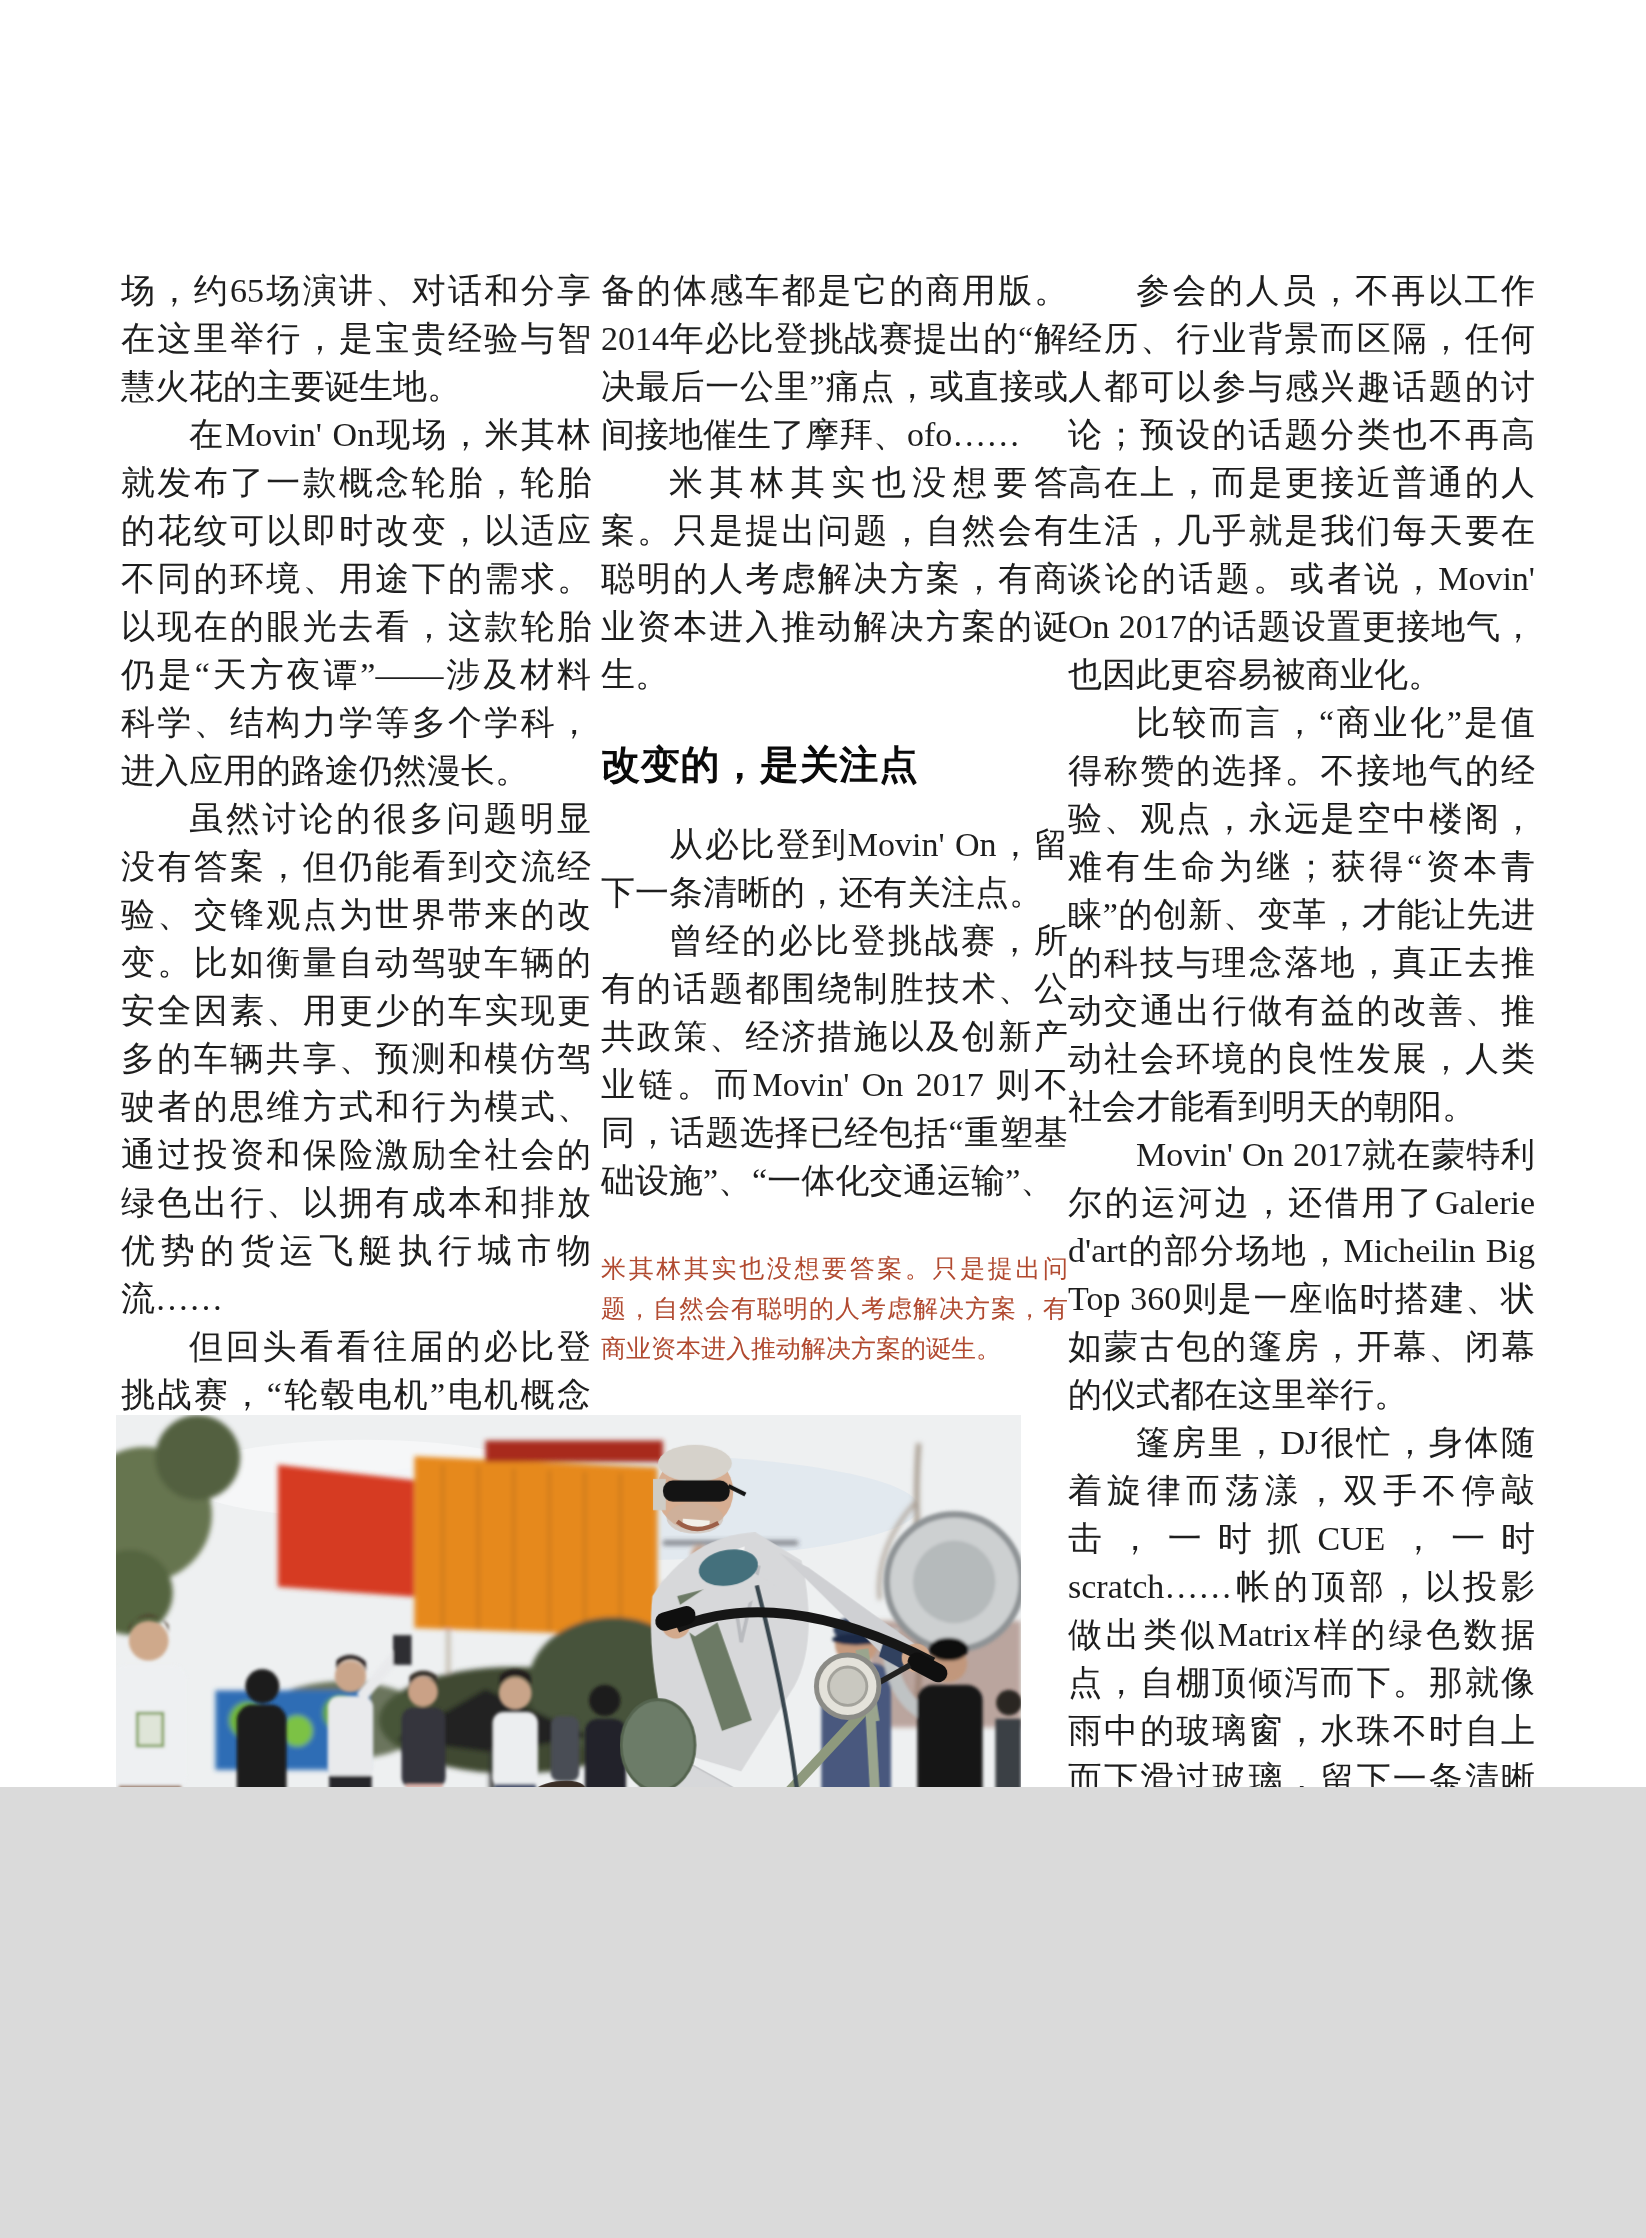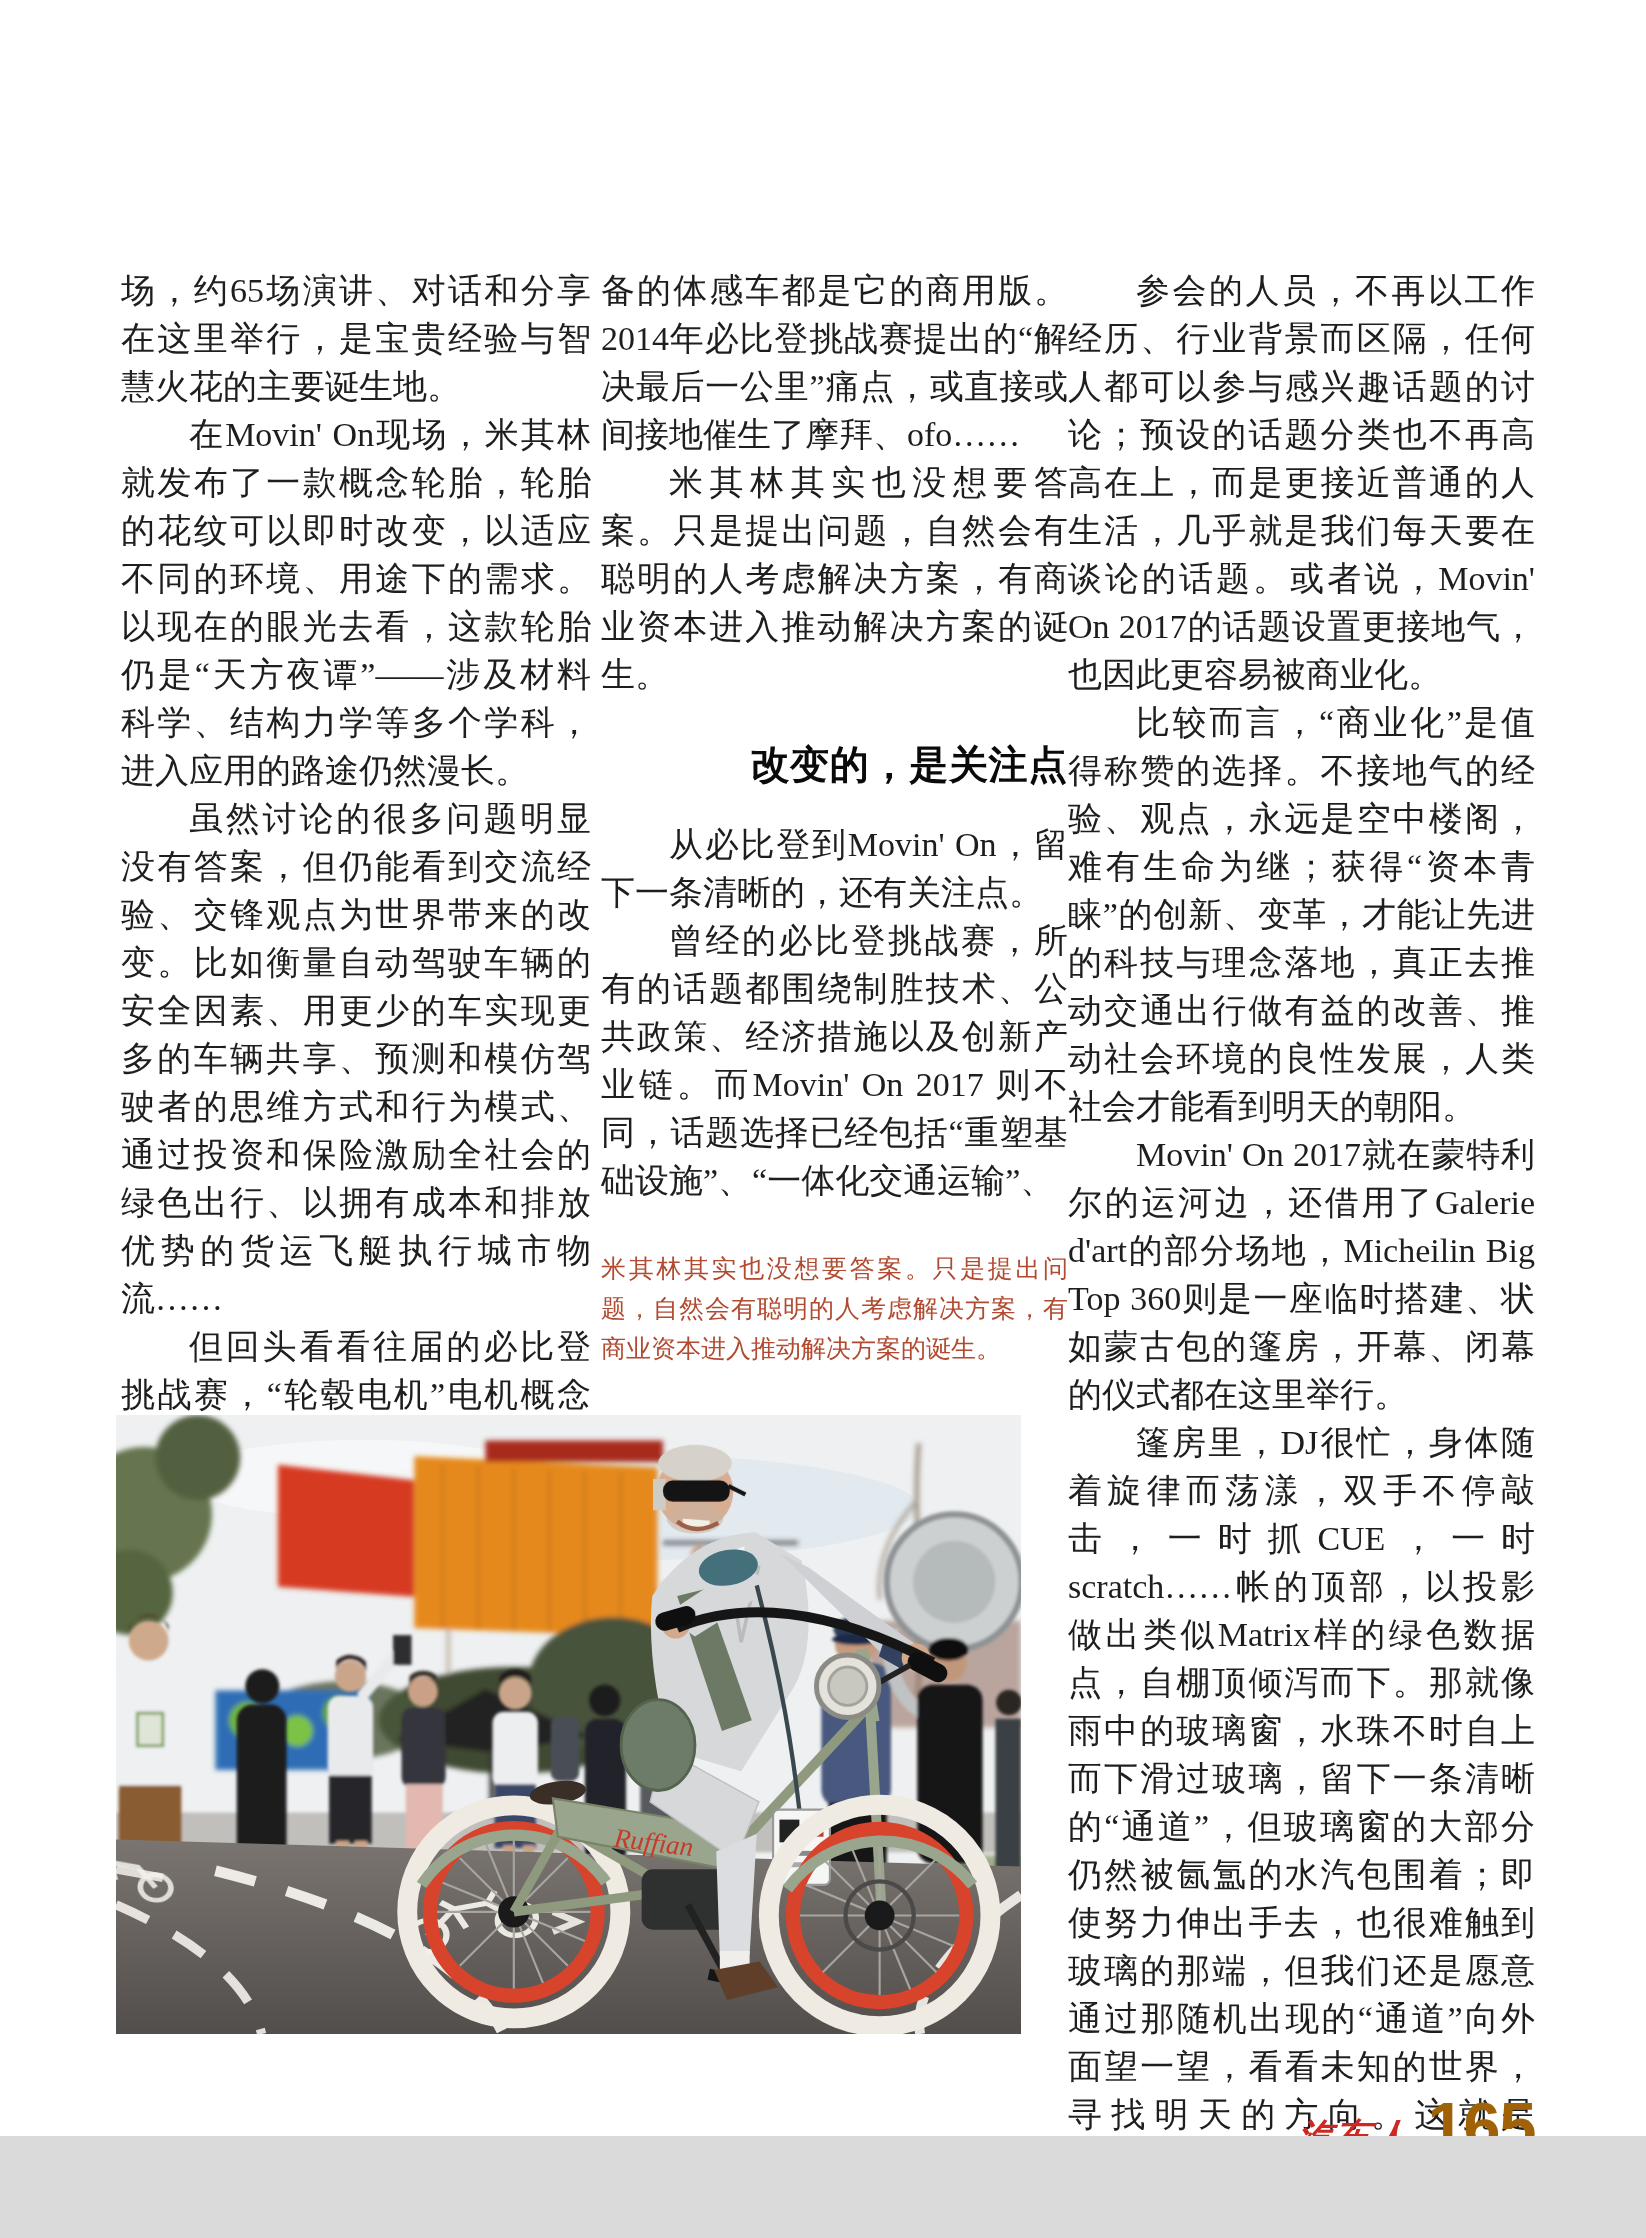--- a/index.html
+++ b/index.html
@@ -1,29 +1,29 @@
 <!DOCTYPE html>
 <html style="font-size:11.4px"><head>
 <meta charset="utf-8">
 <style>
   html,body{margin:0;padding:0;}
   body{background:#dadada;}
-  .page{position:relative;width:1647px;height:2136px;background:#ffffff;overflow:hidden;
+  .page{position:relative;width:1647px;height:1787px;background:#ffffff;overflow:hidden;
         font-family:"Liberation Serif","DejaVu Serif",serif;color:#222;}
   
   .col{position:absolute;top:267px;width:467px;font-size:34px;line-height:48px;
        text-align:justify;text-justify:inter-ideograph;color:#1e1e1e;}
   #col1{left:121px;width:470px;}
   #col2{left:601px;}
   #col3{left:1068px;}
   .col p{margin:0;}
   .col p.indent{text-indent:2em;}
   .section-heading{font-family:"Liberation Sans","DejaVu Sans",sans-serif;font-weight:bold;
        font-size:39px;line-height:50px;color:#0a0a0a;margin:41px 0 31px 0;letter-spacing:0.7px;
-       text-align:right;text-indent:0;}
+       text-align:left;text-indent:0;}
   .pull-quote{font-family:"Liberation Sans","DejaVu Sans",sans-serif;font-size:25px;
        line-height:40px;color:#b14a30;margin-top:43px;text-align:justify;}
   
   .photo{position:absolute;left:116px;top:1415px;width:905px;height:619px;overflow:hidden;
          background:#edeff0;}
   .photo svg{display:block;width:100%;height:100%;}
   
   .footer{position:absolute;top:2092px;left:0;width:1535px;display:flex;
           justify-content:flex-end;align-items:baseline;gap:18.5px;}
   .footer .logo{font-family:"Liberation Sans","DejaVu Sans",sans-serif;font-weight:bold;

